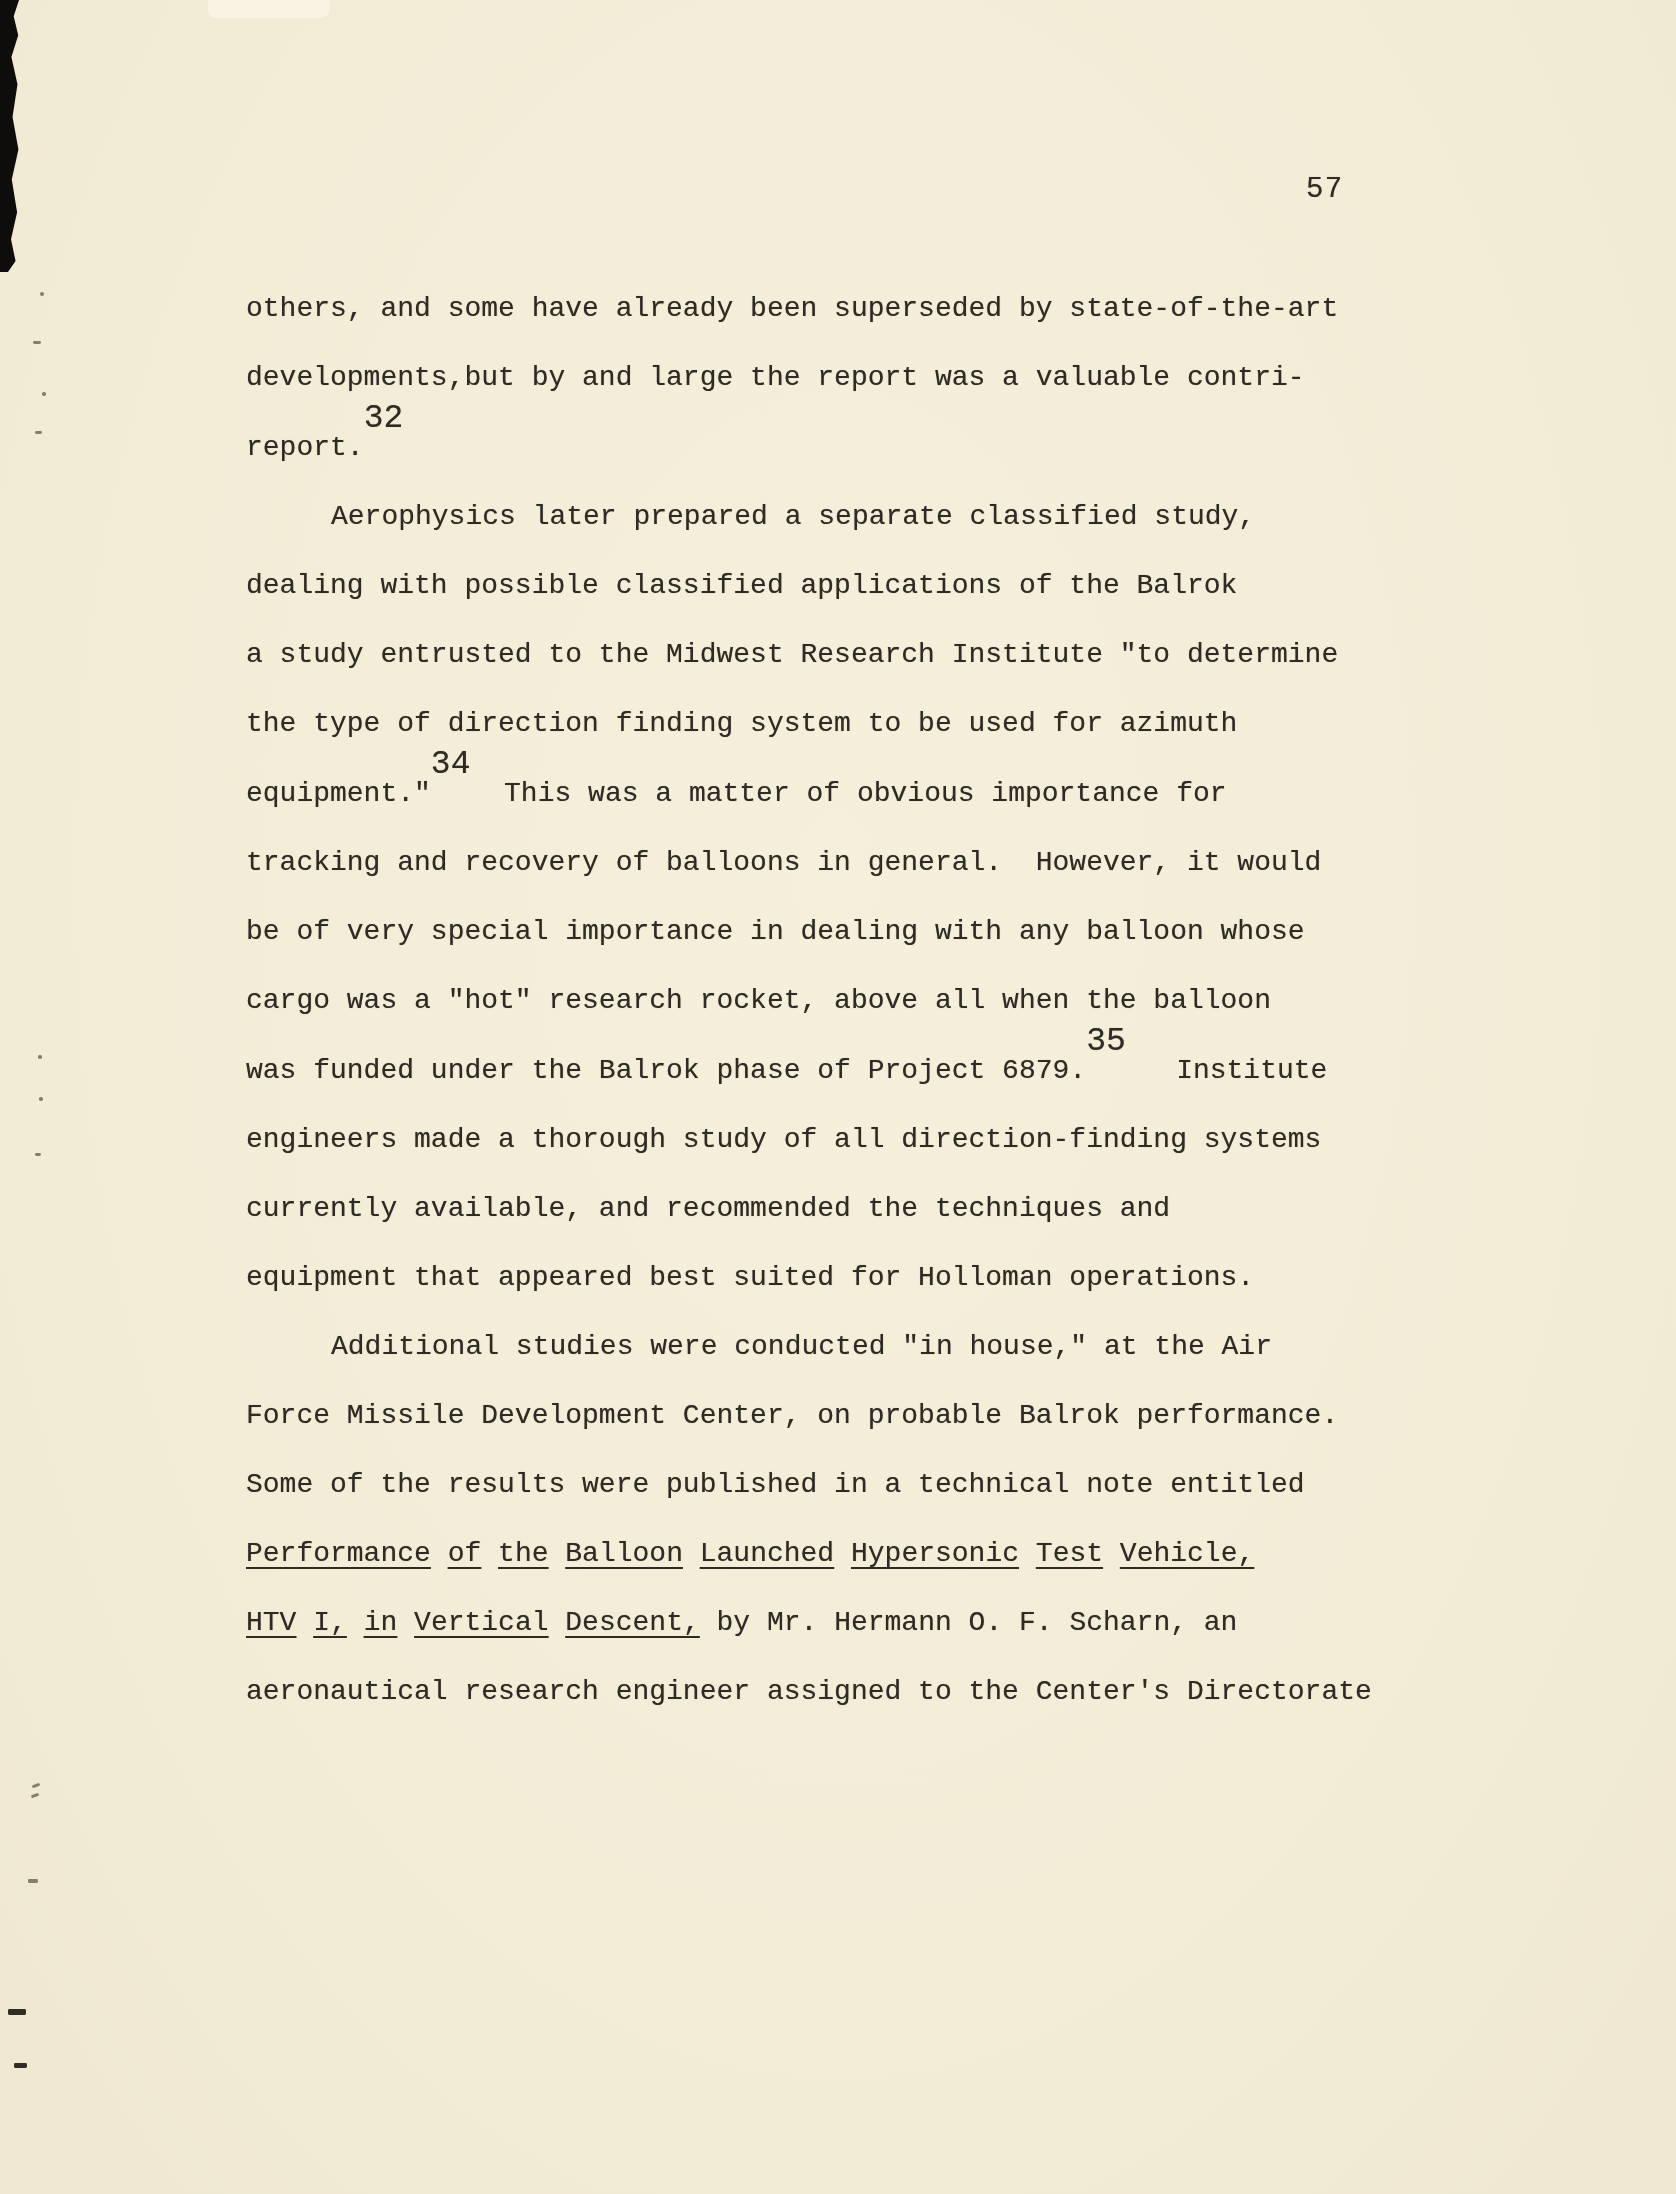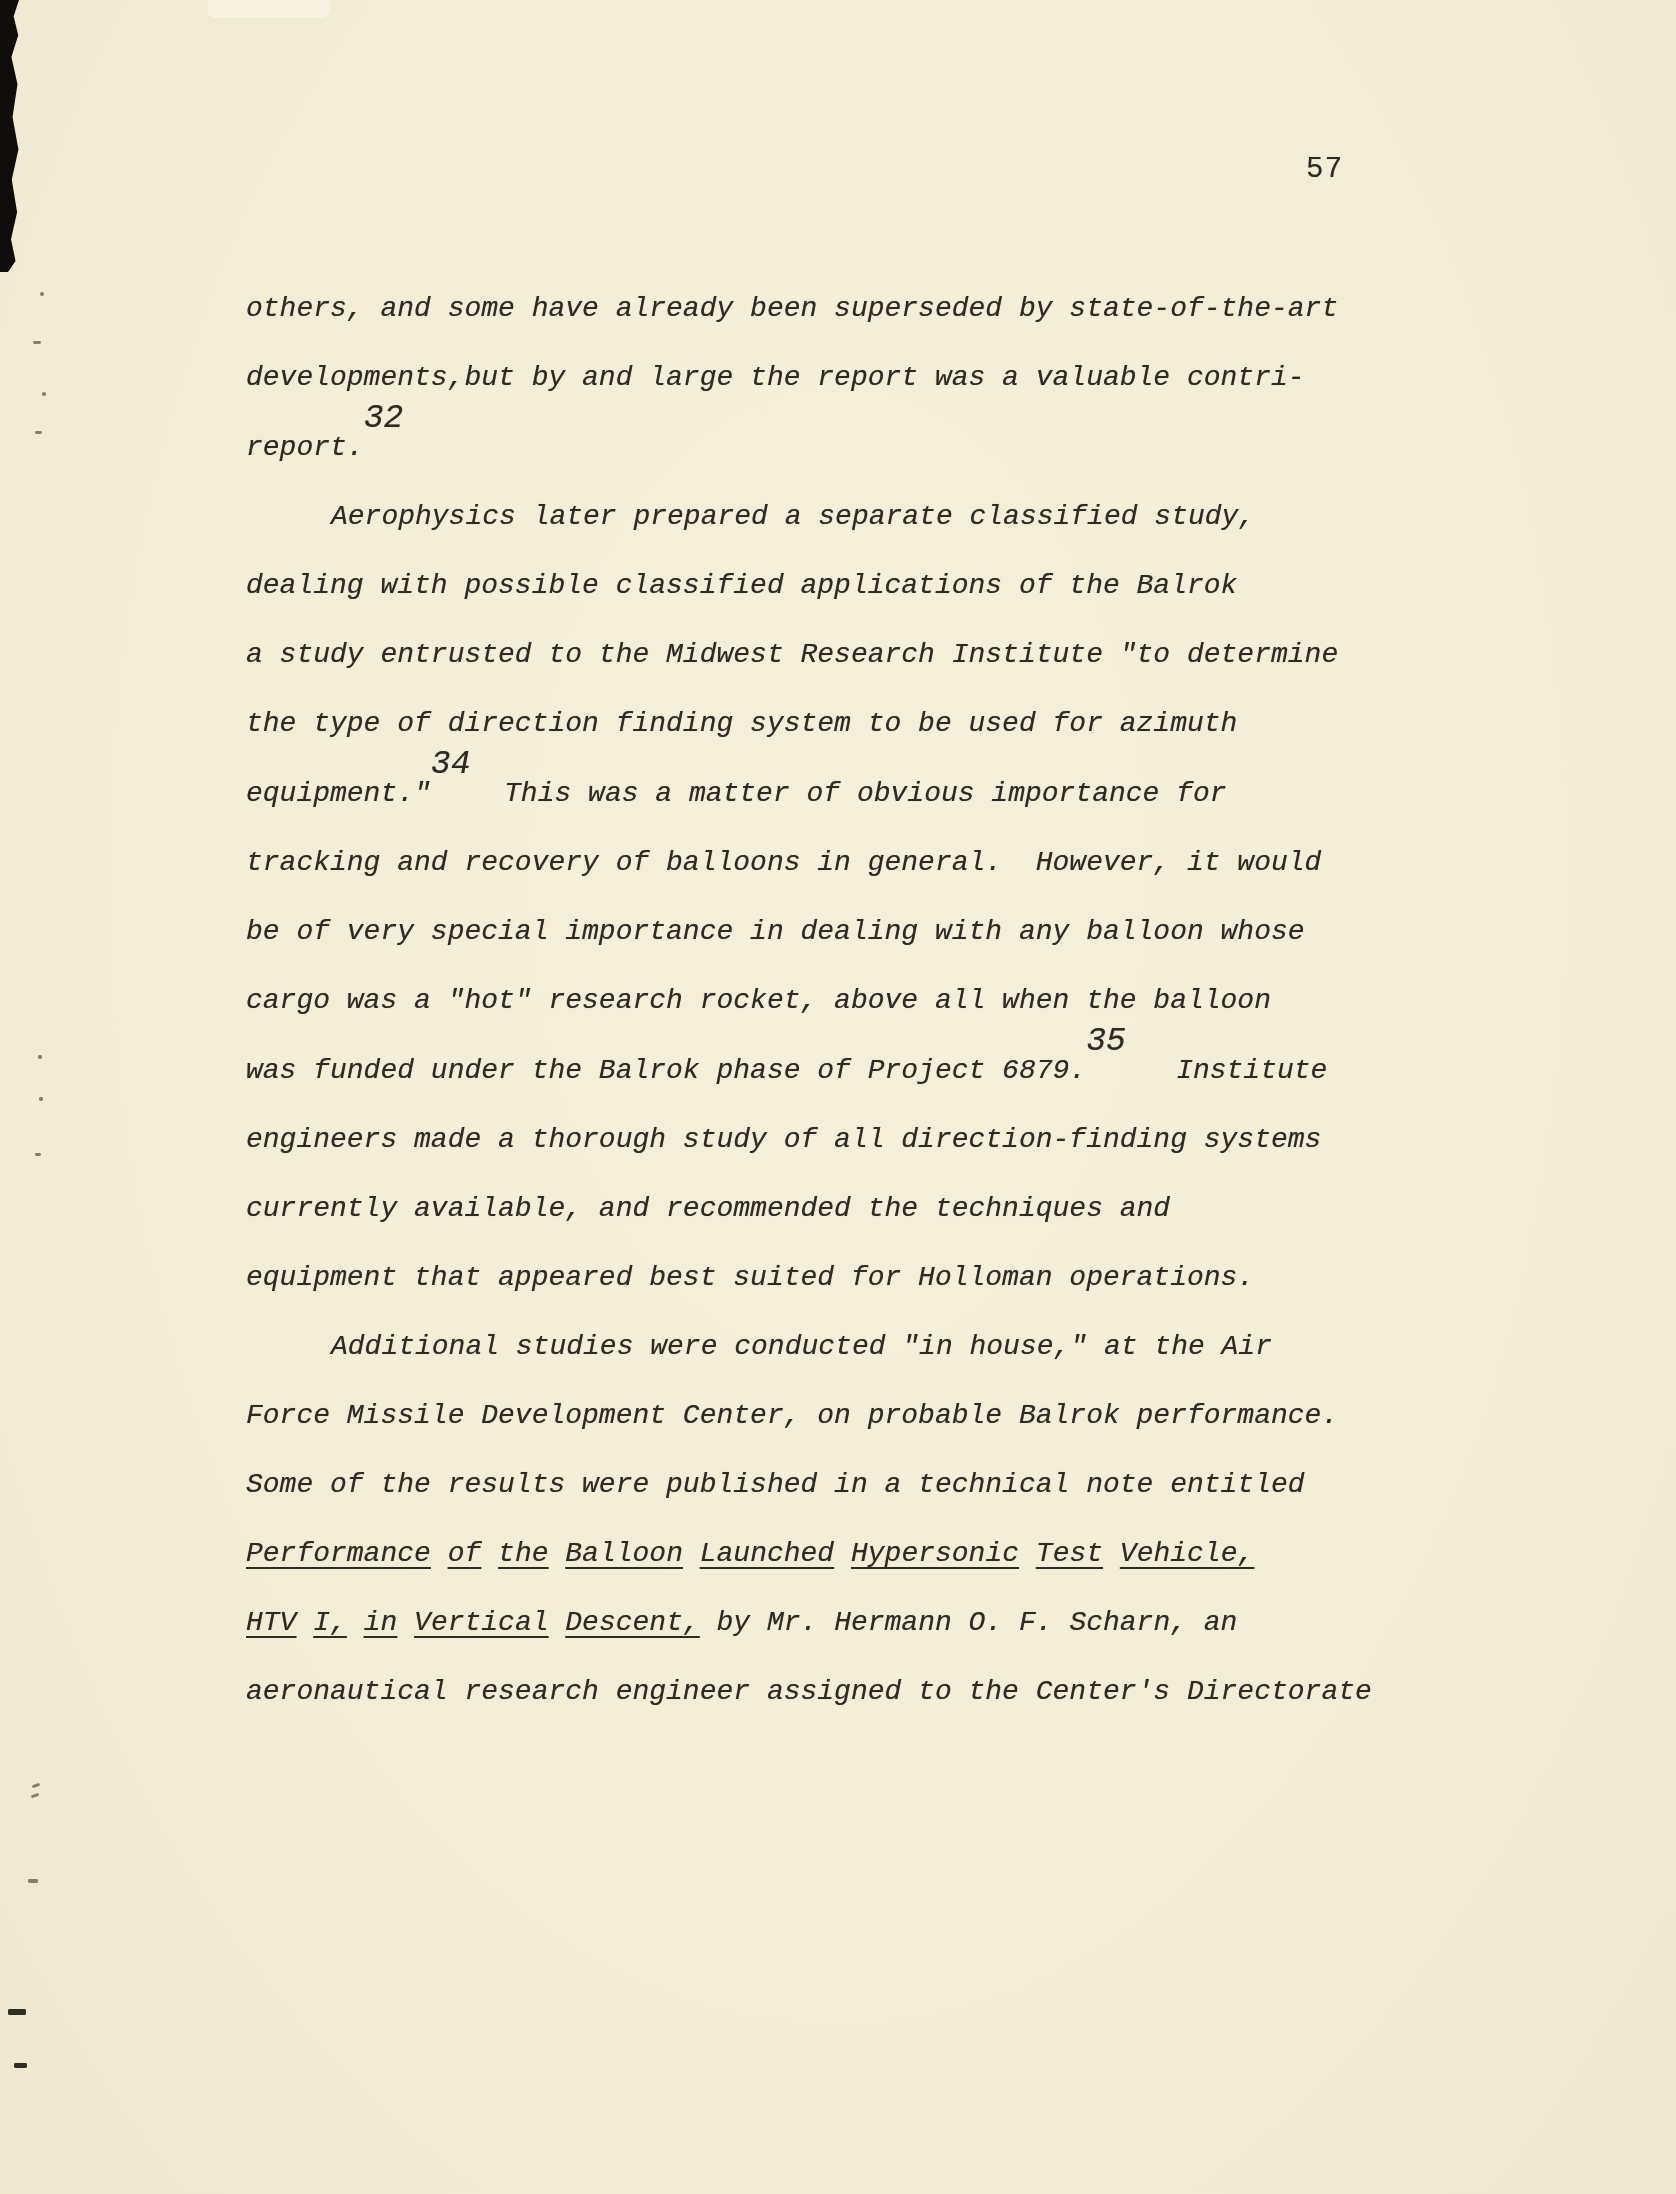--- a/index.html
+++ b/index.html
@@ -7,30 +7,30 @@
     width:1676px;height:2194px;position:relative;overflow:hidden;
     background:#f4edd9;
     font-family:"Liberation Mono","DejaVu Sans Mono",monospace;
     color:#2e2a24;
   }
   .sheet{
     position:absolute;inset:0;
     background:radial-gradient(ellipse at 50% 40%, #f6efdc 0%, #f3ecd7 60%, #efe7d0 100%);
   }
   .page-number{
-    position:absolute;top:153px;left:1306px;
+    position:absolute;top:173px;left:1306px;
     font-size:29px;letter-spacing:1.4px;
     text-shadow:0 0 0.8px rgba(46,42,36,.5);
   }
   .content{
     position:absolute;top:274px;left:246px;width:1256px;
     font-size:28px;line-height:69px;
     text-shadow:0 0 0.8px rgba(46,42,36,.45);
   }
-  .line{white-space:pre;font-style:italic;}
+  .line{white-space:pre;}
   .para.indent .line:first-child{text-indent:85px;}
   .sup{
     display:inline-block;position:relative;top:-28px;
     font-size:33px;
   }
   .u{
     text-decoration:underline;
     text-decoration-thickness:2.4px;
     text-underline-offset:6.3px;
   }

